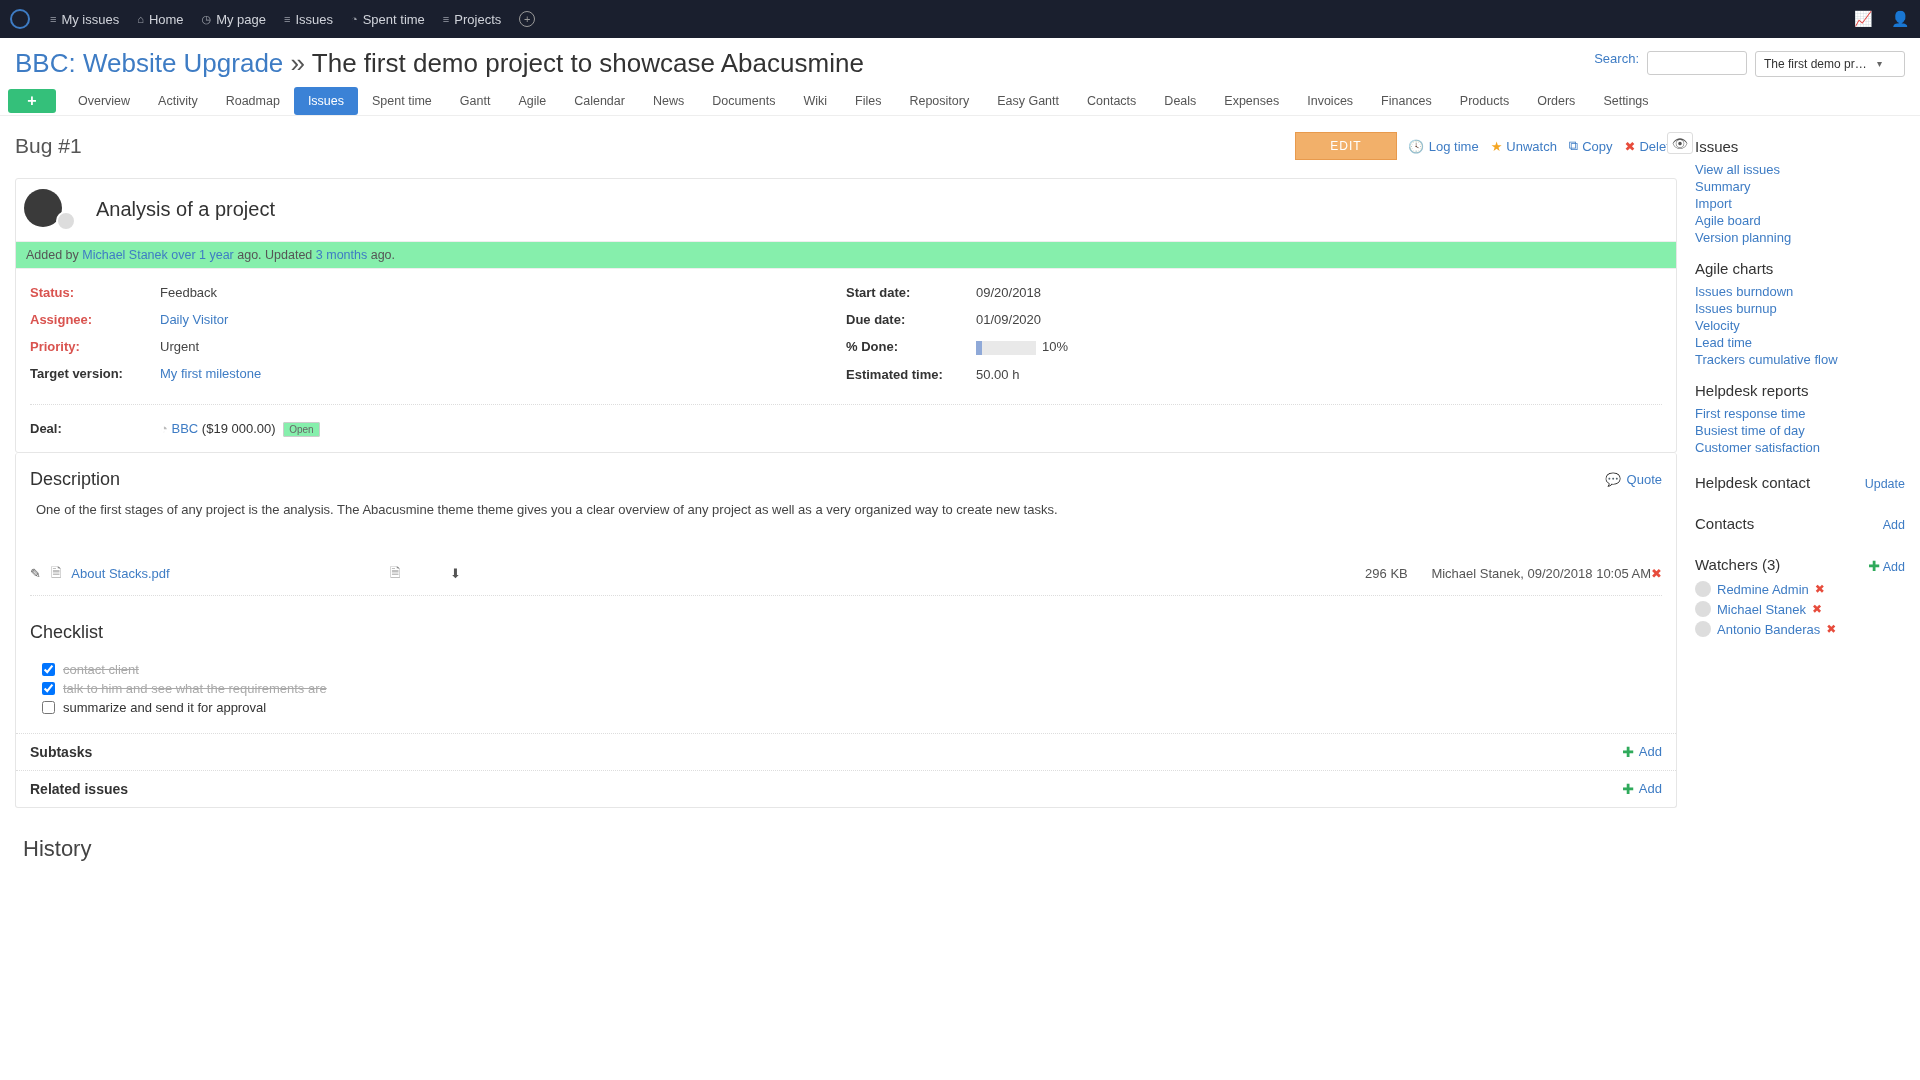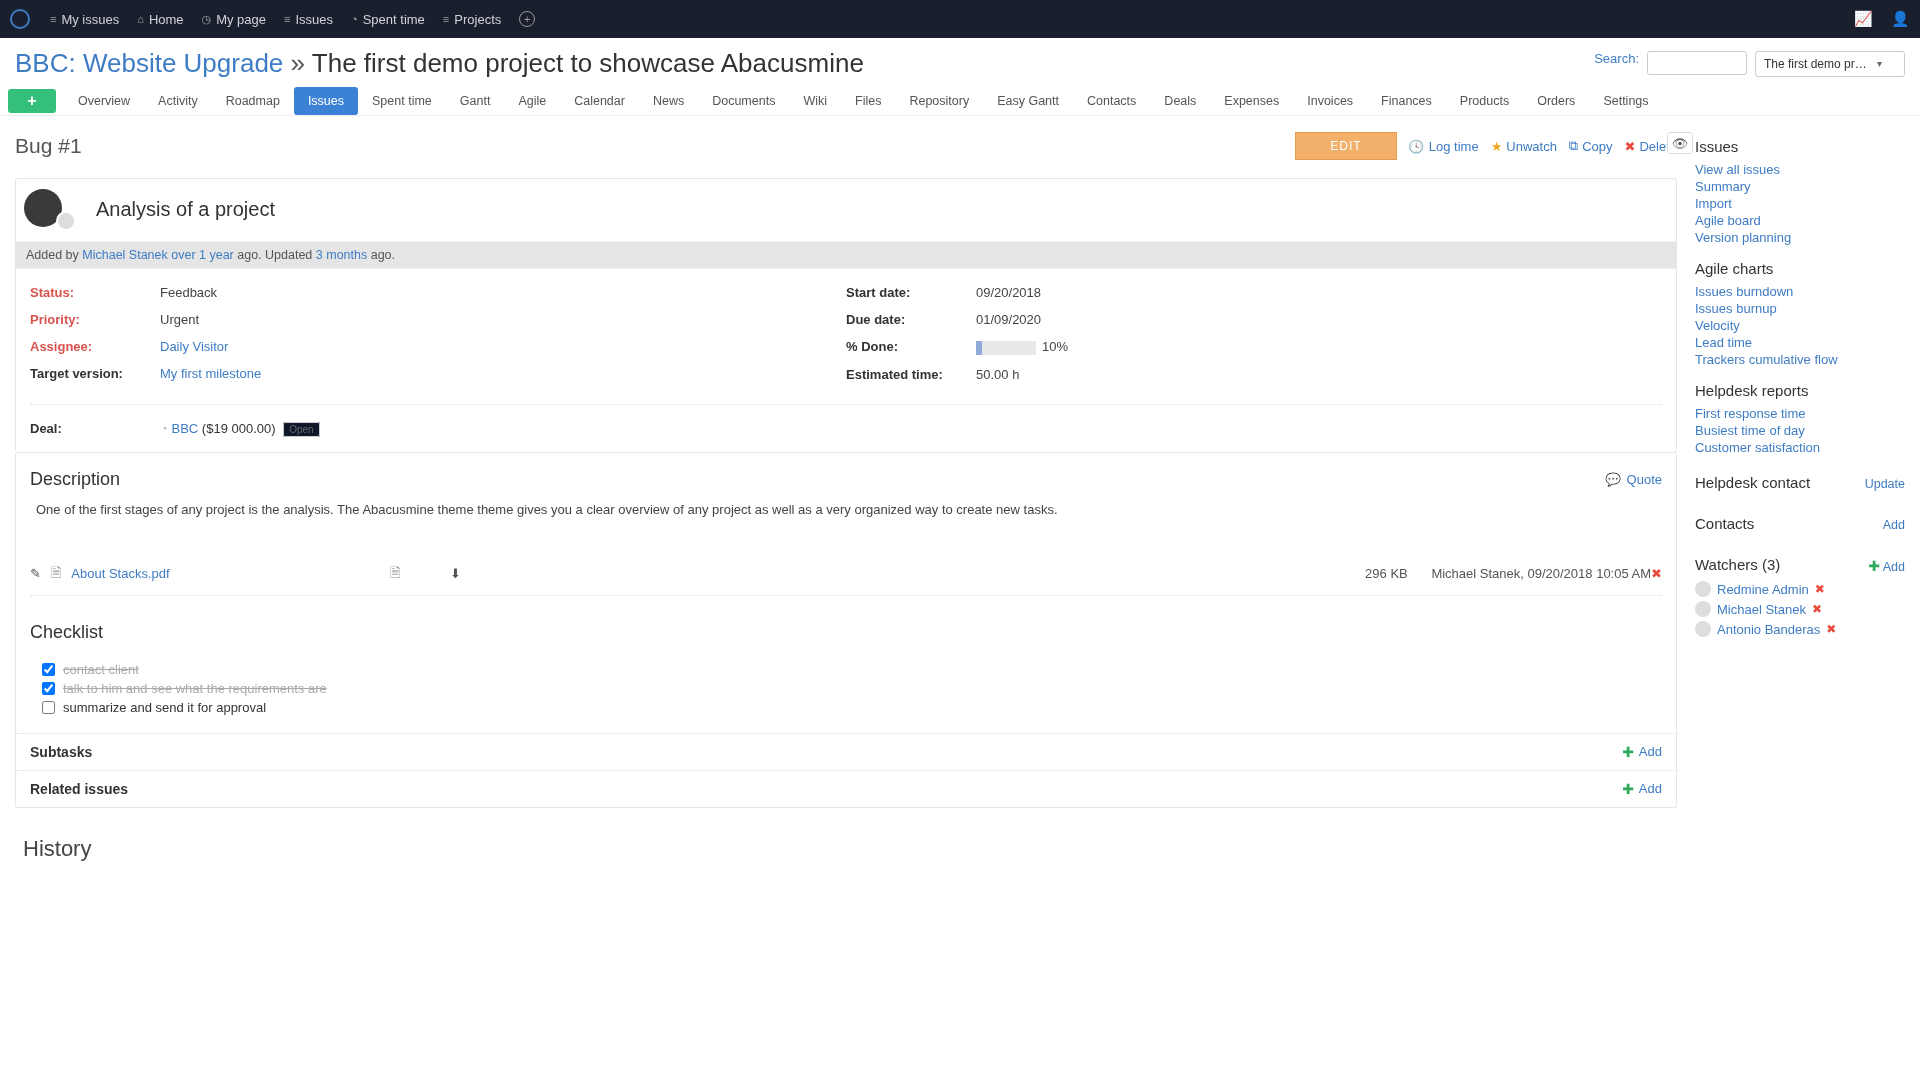--- a/index.html
+++ b/index.html
@@ -50,36 +50,36 @@
 .istar { color: #f5a623; }
 .ix { color: #e74c3c; }
 
 
 .issue-card { border: 1px solid #e6e6e6; border-radius: 3px; margin-top: 18px; background: #fff; }
 .issue-title-row { display:flex; align-items:center; gap: 24px; padding: 10px 8px 12px; }
 .avatar-stack { position: relative; width: 48px; height: 40px; }
 .av1 { width: 38px; height: 38px; border-radius: 50%; background: #3a3a3a; display:inline-block;}
 .av2 { width: 20px; height: 20px; border-radius:50%; background:#ddd; border:2px solid #fff; position:absolute; right:-4px; bottom:-2px;}
 .issue-title { font-size: 20px; font-weight: 400; color: #333; }
-.meta-bar { background: #e5e5e5; border-top:1px solid #eee; border-bottom:1px solid #eee; padding: 6px 10px; font-size: 12.5px; color: #555; }
+.meta-bar { background: #86efac; border-top:1px solid #eee; border-bottom:1px solid #eee; padding: 6px 10px; font-size: 12.5px; color: #555; }
 
 
 .details { display:flex; padding: 10px 14px; }
 .details-col { flex:1; }
 .detail-row { display:flex; padding: 6px 0; font-size: 13px; }
 .detail-row .lbl { width: 130px; font-weight: 600; color:#333; }
 .detail-row .lbl.red { color: #d9534f; }
 .detail-row .val { color:#444; }
 .progress-bar { display:inline-block; width: 60px; height: 14px; background:#e9e9e9; vertical-align:middle; position:relative; margin-right:6px;}
 .progress-bar .fill { position:absolute; left:0; top:0; bottom:0; width:10%; background:#8fa9d8; }
 
 .divider { border-top: 1px dotted #ddd; margin: 6px 14px; }
 .deal-row { display:flex; padding: 10px 14px 16px; font-size:13px;}
 .deal-row .lbl { width:130px; font-weight:600;}
-.badge-open { background:#0f172a; color:#666; font-size:10px; padding:1px 5px; border-radius:2px; border:1px solid #ccc; margin-left:4px;}
+.badge-open { background:#86efac; color:#666; font-size:10px; padding:1px 5px; border-radius:2px; border:1px solid #ccc; margin-left:4px;}
 
 
 .desc-block { padding: 16px 14px 18px; position: relative; }
 .desc-head { font-size: 18px; color:#333; font-weight:400; margin-bottom: 12px; display:flex; align-items:center;}
 .quote-link { margin-left:auto; font-size:13px; display:flex; align-items:center; gap:5px;}
 .desc-text { font-size: 13px; color:#444; padding-left: 6px;}
 
 .attach-row { margin: 18px 14px 8px; border-bottom:1px dotted #ddd; padding: 10px 0; display:grid; grid-template-columns: 360px 60px 40px 1fr auto; align-items:center; font-size:13px; color:#555;}
 .attach-row .left { display:flex; gap:10px; align-items:center;}
 .attach-row .meta { text-align:right;}
@@ -232,26 +232,26 @@
         <span>Added by </span><a>Michael Stanek</a><a> over 1 year</a><span> ago. Updated </span><a>3 months</a><span> ago.</span>
       </div>
 
       <div class="details">
         <div class="details-col" id="details-left">
             <div class="detail-row">
               <div class="lbl red">Status:</div>
               <div class="val">Feedback</div>
             </div>
             <div class="detail-row">
+              <div class="lbl red">Assignee:</div>
+              <div class="val"><a>Daily Visitor</a></div>
+            </div>
+            <div class="detail-row">
               <div class="lbl red">Priority:</div>
               <div class="val">Urgent</div>
-            </div>
-            <div class="detail-row">
-              <div class="lbl red">Assignee:</div>
-              <div class="val"><a>Daily Visitor</a></div>
             </div>
             <div class="detail-row">
               <div class="lbl">Target version:</div>
               <div class="val"><a>My first milestone</a></div>
             </div>
           </div>
         <div class="details-col" id="details-right">
             <div class="detail-row">
               <div class="lbl">Start date:</div>
               <div class="val">09/20/2018</div>

